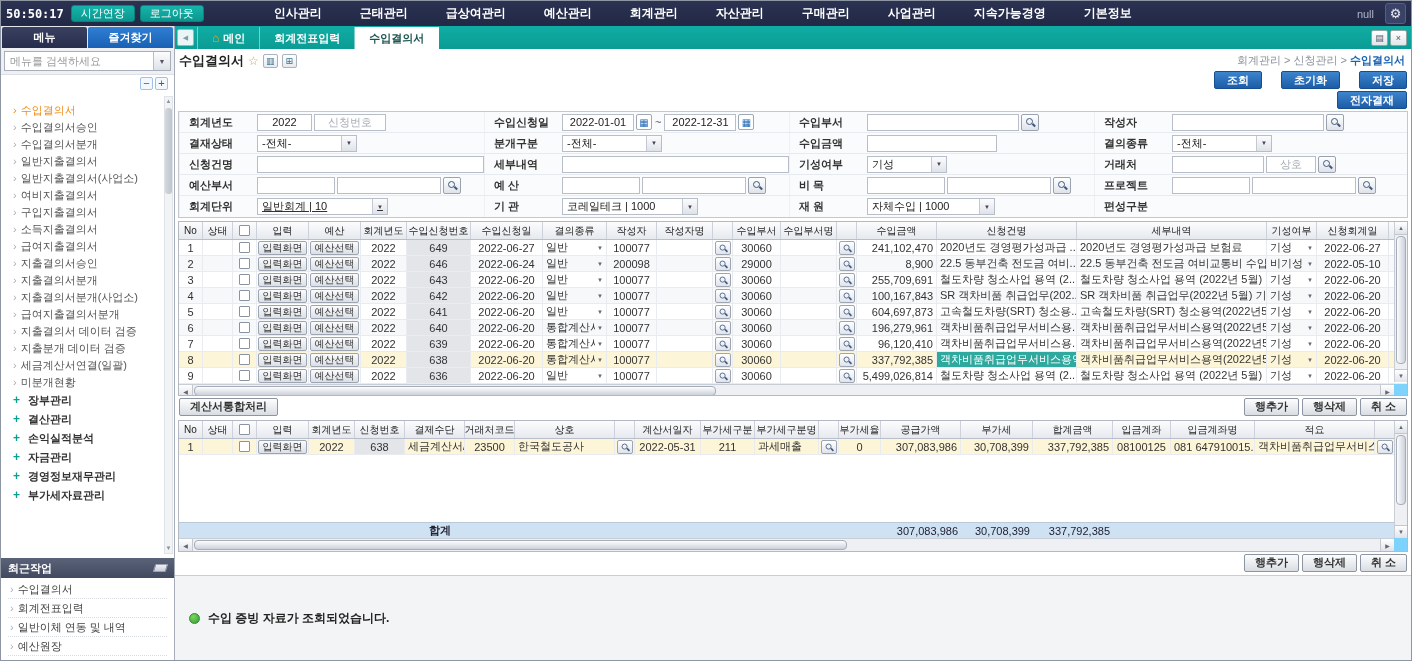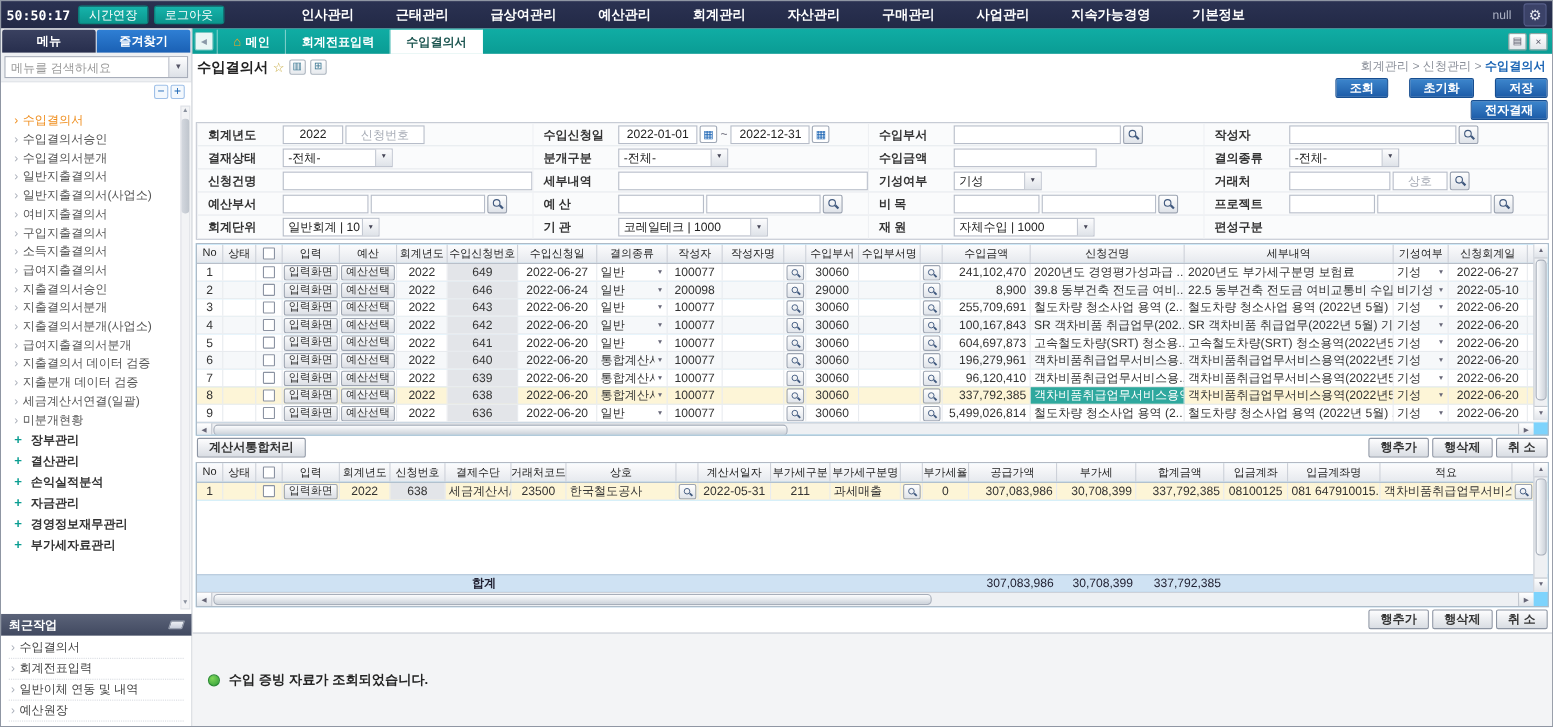--- a/index.html
+++ b/index.html
@@ -64,21 +64,21 @@
 .btn-blue{height:18px;padding:0 12px;background:linear-gradient(#3c85cc,#1d5ca8);border:1px solid #174e90;border-radius:2px;color:#fff;font-size:11px;font-weight:bold;cursor:pointer;font-family:inherit;white-space:pre;}
 
 .filter{flex:0 0 auto;border:1px solid #c2c7d1;background:#fafbfc;margin-top:1px;}
 .f-row{display:flex;height:21px;align-items:center;border-bottom:1px solid #e7eaee;}
 .f-row:last-child{border-bottom:none;}
 .f-label{width:78px;flex:0 0 auto;padding-left:9px;font-weight:bold;color:#333;white-space:pre;border-left:1px solid #eef0f3;align-self:stretch;display:flex;align-items:center;}
 .f-field{width:227px;flex:0 0 auto;display:flex;align-items:center;gap:2px;}
 .inp{height:17px;background:#fff;border:1px solid #b7bdc9;font-size:11px;display:inline-flex;align-items:center;padding:0 3px;color:#222;flex:0 0 auto;}
 .inp.ctr{justify-content:center;}
 .inp.ph{color:#a6abb5;}
-.w50{width:50px;}.w55{width:55px;}.w72{width:72px;}.w78{width:78px;}.w92{width:92px;}.w100{width:100px;}.w104{width:104px;}.w108{width:88px;}.w128{width:128px;}.w130{width:130px;}.w136{width:136px;}.w80{width:80px;}.w152{width:152px;}
+.w50{width:50px;}.w55{width:55px;}.w72{width:72px;}.w78{width:78px;}.w92{width:92px;}.w100{width:100px;}.w104{width:104px;}.w108{width:131px;text-decoration:underline;}.w128{width:128px;}.w130{width:130px;}.w136{width:136px;}.w80{width:80px;}.w152{width:152px;}
 .cal{width:16px;height:16px;border:1px solid #9fa8b6;border-radius:2px;background:#fff;color:#1a64b4;font-size:10px;display:inline-flex;align-items:center;justify-content:center;cursor:pointer;flex:0 0 auto;}
 .tilde{color:#556;padding:0 1px;}
 .fsel{height:17px;border:1px solid #b7bdc9;background:#fff;display:inline-flex;align-items:center;cursor:pointer;flex:0 0 auto;}
 .fsel .ft{flex:1;padding:0 4px;overflow:hidden;white-space:nowrap;color:#222;}
 .fsel .fa{width:15px;height:15px;border-left:1px solid #c3c8d2;background:linear-gradient(#fcfcfd,#dfe3e9);font-size:6px;color:#445;display:flex;align-items:center;justify-content:center;flex:0 0 auto;}
 .sbtn{width:18px;height:17px;border:1px solid #9aa2b0;border-radius:2px;background:linear-gradient(#fff,#dfe3e9);display:inline-flex;align-items:center;justify-content:center;cursor:pointer;flex:0 0 auto;}
 .mag{width:10px;height:10px;position:relative;display:inline-block;}
 .mag::before{content:"";position:absolute;left:1px;top:1px;width:5px;height:5px;border:1.5px solid #40597e;border-radius:50%;}
 .mag::after{content:"";position:absolute;left:6.5px;top:7px;width:3.5px;height:1.6px;background:#40597e;transform:rotate(45deg);}
 
@@ -453,21 +453,21 @@
                 </div>
                 <div class="g-cell ctr" style="width: 48px;">30060</div>
                 <div class="g-cell " style="width: 56px;"></div>
                 <div class="g-cell ctr" style="width: 20px;">
                   <span class="cell-sbtn">
                     <span class="mag"></span>
                   </span>
                 </div>
                 <div class="g-cell num" style="width: 80px;">241,102,470</div>
                 <div class="g-cell " style="width: 140px;">2020년도 경영평가성과급 ..</div>
-                <div class="g-cell " style="width: 190px;">2020년도 부가세구분명 보험료</div>
+                <div class="g-cell " style="width: 190px;">2020년도 경영평가성과급 보험료</div>
                 <div class="g-cell " style="width: 50px;">
                   <span class="csel">
                     <span class="ct">기성</span>
                     <span class="ca">▼</span>
                   </span>
                 </div>
                 <div class="g-cell ctr" style="width: 72px;">2022-06-27</div>
               </div>
               <div class="g-row alt">
                 <div class="g-cell ctr" style="width: 24px;">2</div>
@@ -498,21 +498,21 @@
                   </span>
                 </div>
                 <div class="g-cell ctr" style="width: 48px;">29000</div>
                 <div class="g-cell " style="width: 56px;"></div>
                 <div class="g-cell ctr" style="width: 20px;">
                   <span class="cell-sbtn">
                     <span class="mag"></span>
                   </span>
                 </div>
                 <div class="g-cell num" style="width: 80px;">8,900</div>
-                <div class="g-cell " style="width: 140px;">39.8 동부건축 전도금 여비..</div>
+                <div class="g-cell " style="width: 140px;">22.5 동부건축 전도금 여비..</div>
                 <div class="g-cell " style="width: 190px;">22.5 동부건축 전도금 여비교통비 수입결의(작..</div>
                 <div class="g-cell " style="width: 50px;">
                   <span class="csel">
                     <span class="ct">비기성</span>
                     <span class="ca">▼</span>
                   </span>
                 </div>
                 <div class="g-cell ctr" style="width: 72px;">2022-05-10</div>
               </div>
               <div class="g-row">

